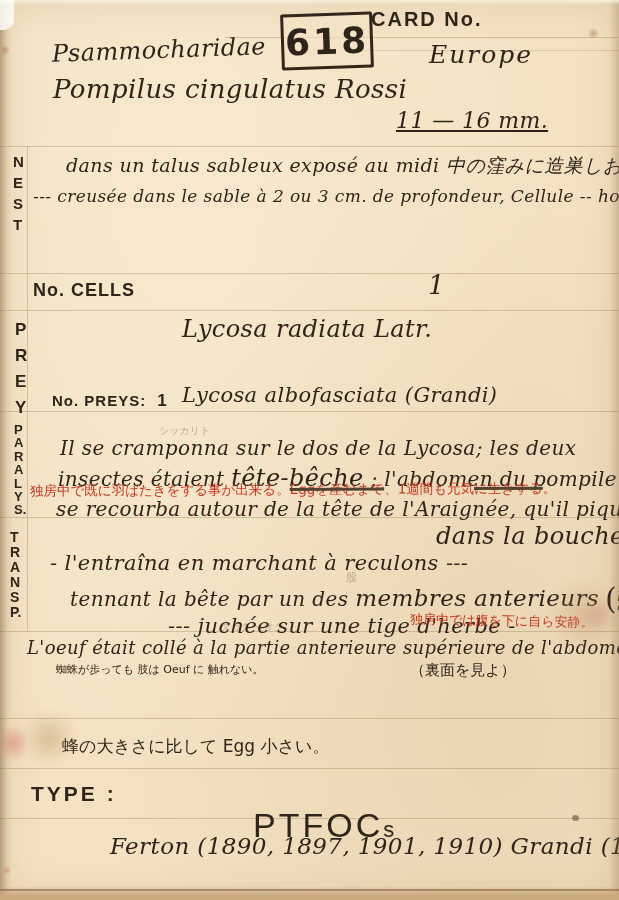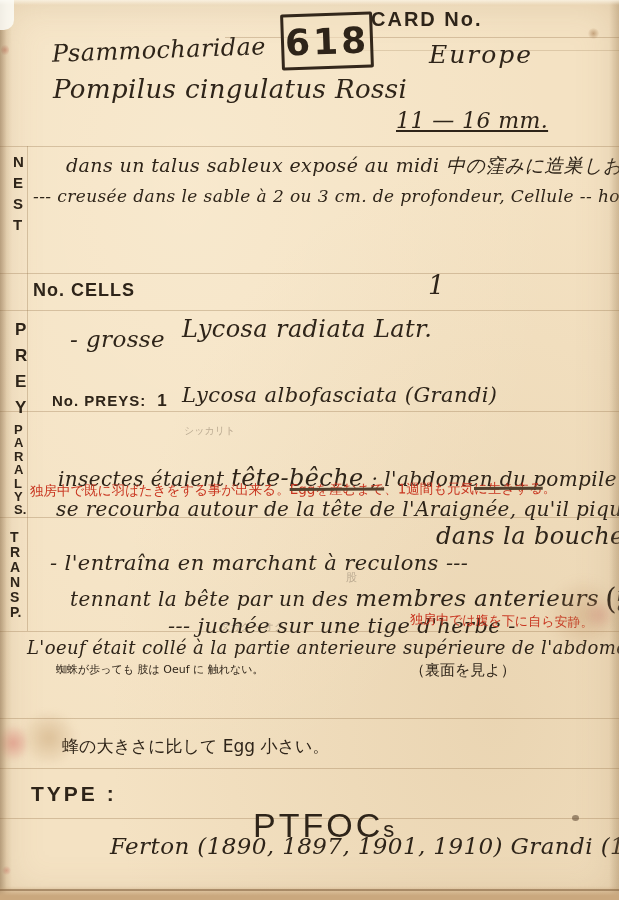--- a/index.html
+++ b/index.html
@@ -66,36 +66,36 @@
   <div class="abs hw" style="left:66px; top:153px; font-size:19px;">dans un talus sableux exposé au midi 中の窪みに造巣しおった。</div>
   <div class="abs hw" style="left:33px; top:186px; font-size:17px;">--- creusée dans le sable à 2 ou 3 cm. de profondeur, Cellule -- horizontale.</div>
 
   <div class="abs print" style="left:33px; top:280px; font-size:18px; font-weight:bold;">No. CELLS</div>
   <div class="abs hw" style="left:428px; top:270px; font-size:26px;">1</div>
 
   <div class="abs vlabel" style="left:15px; top:317px; font-size:17px; line-height:26px;">P
 R
 E
 Y</div>
-  <div class="abs hw" style="left:70px; top:326px; font-size:23px;">- grosse</div>
   <div class="abs hw" style="left:182px; top:315px; font-size:24px;">Lycosa radiata Latr.</div>
   <div class="abs hw" style="left:182px; top:383px; font-size:21px;">Lycosa albofasciata (Grandi)</div>
   <div class="abs print" style="left:52px; top:391px; font-size:15px; font-weight:bold;">
     <span>No. PREYS:</span>
     <span style="font-size:17px; margin-left:6px;">1</span>
   </div>
 
   <div class="abs vlabel" style="left:14px; top:423px; font-size:13px; line-height:13.4px;">P
 A
 R
 A
 L
 Y
 S.</div>
-  <div class="abs pencil" style="left:184px; top:424px; font-size:10px;">シッカリト</div>
+  <div class="abs pencil" style="left:159px; top:424px; font-size:10px;">シッカリト</div>
+  <div class="abs hw" style="left:60px; top:436px; font-size:20px;">Il se cramponna sur le dos de la Lycosa; les deux</div>
   <div class="abs hw" style="left:58px; top:464px; font-size:20px;">
     <span>insectes étaient </span><span style="font-size:24px;">tête-bêche</span><span> ; l'abdomen du pompile</span>
   </div>
   <div class="abs red" style="left:30px; top:481px; font-size:13.5px; transform:rotate(-.3deg);">
     <span>独房中で既に羽ばたきをする事が出来る。</span><span class="struck">Eggを産むまで</span><span>、1週間も元気</span><span class="struck">に生きする</span><span>。</span>
   </div>
   <div class="abs hw" style="left:56px; top:497px; font-size:20px;">se recourba autour de la tête de l'Araignée, qu'il piqua</div>
   <div class="abs hw" style="left:436px; top:522px; font-size:24px;">dans la bouche.</div>
 
   <div class="abs vlabel" style="left:10px; top:530px; font-size:14px; line-height:15px;">T

